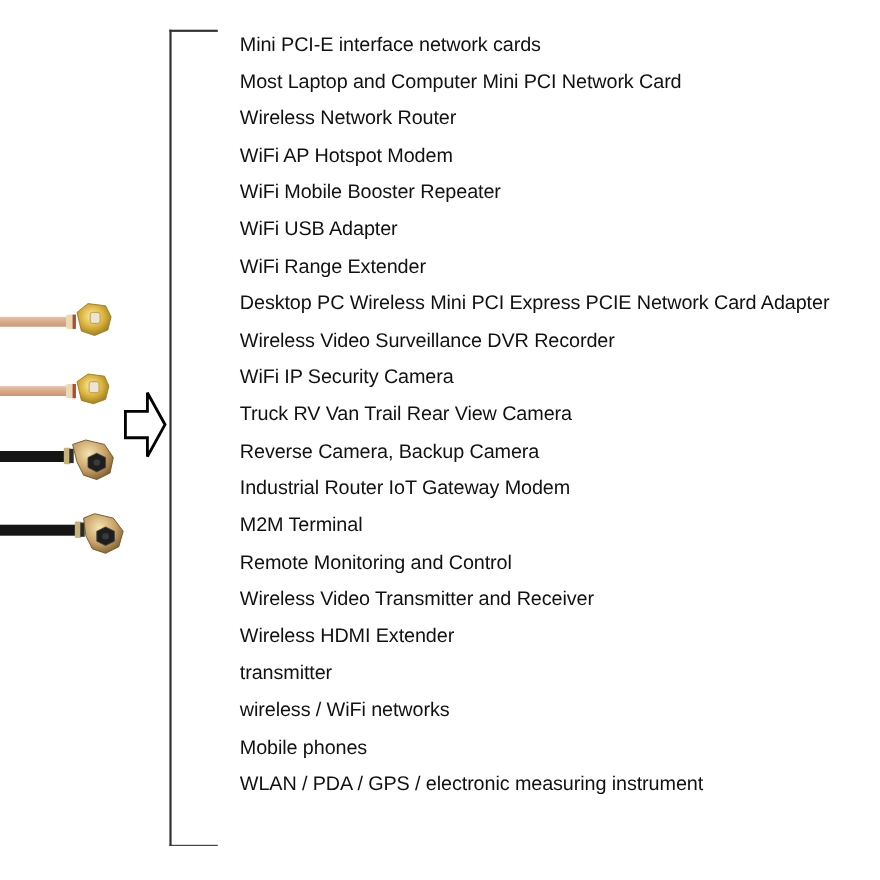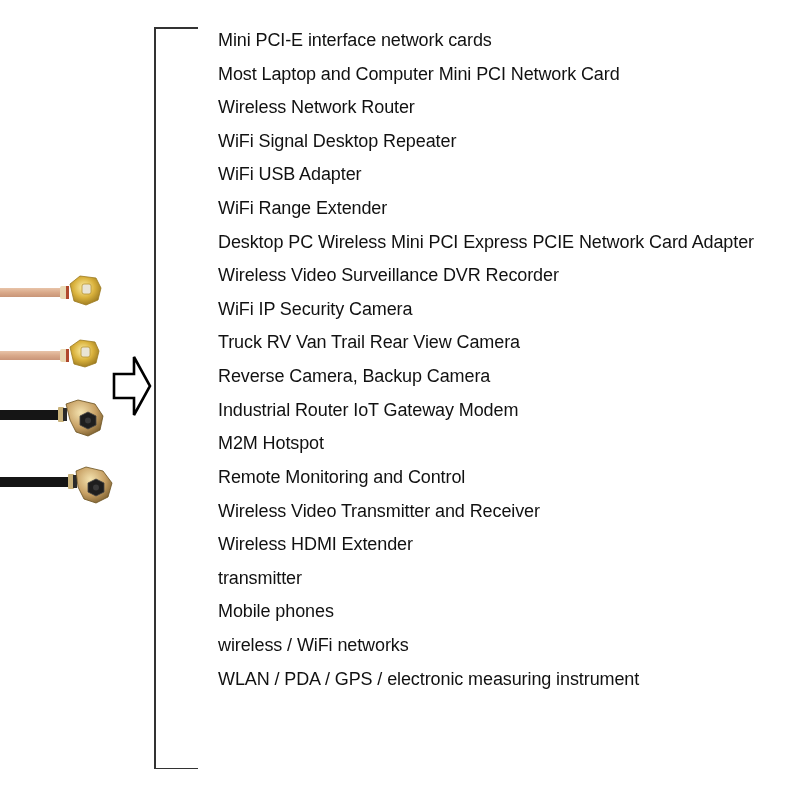--- a/index.html
+++ b/index.html
@@ -137,30 +137,31 @@
 <div class="bracket">
   <div class="vline"></div>
   <div class="htop"></div>
   <div class="hbot"></div>
 </div>
 
 <ul class="list">
   <li>Mini PCI-E interface network cards</li>
   <li>Most Laptop and Computer Mini PCI Network Card</li>
   <li>Wireless Network Router</li>
-  <li>WiFi Signal Desktop Repeater</li>
+  <li>WiFi AP Hotspot Modem</li>
+  <li>WiFi Mobile Booster Repeater</li>
   <li>WiFi USB Adapter</li>
   <li>WiFi Range Extender</li>
   <li>Desktop PC Wireless Mini PCI Express PCIE Network Card Adapter</li>
   <li>Wireless Video Surveillance DVR Recorder</li>
   <li>WiFi IP Security Camera</li>
   <li>Truck RV Van Trail Rear View Camera</li>
   <li>Reverse Camera, Backup Camera</li>
   <li>Industrial Router IoT Gateway Modem</li>
-  <li>M2M Hotspot</li>
+  <li>M2M Terminal</li>
   <li>Remote Monitoring and Control</li>
   <li>Wireless Video Transmitter and Receiver</li>
   <li>Wireless HDMI Extender</li>
   <li>transmitter</li>
+  <li>wireless / WiFi networks</li>
   <li>Mobile phones</li>
-  <li>wireless / WiFi networks</li>
   <li>WLAN / PDA / GPS / electronic measuring instrument</li>
 </ul>
 
 </body></html>

